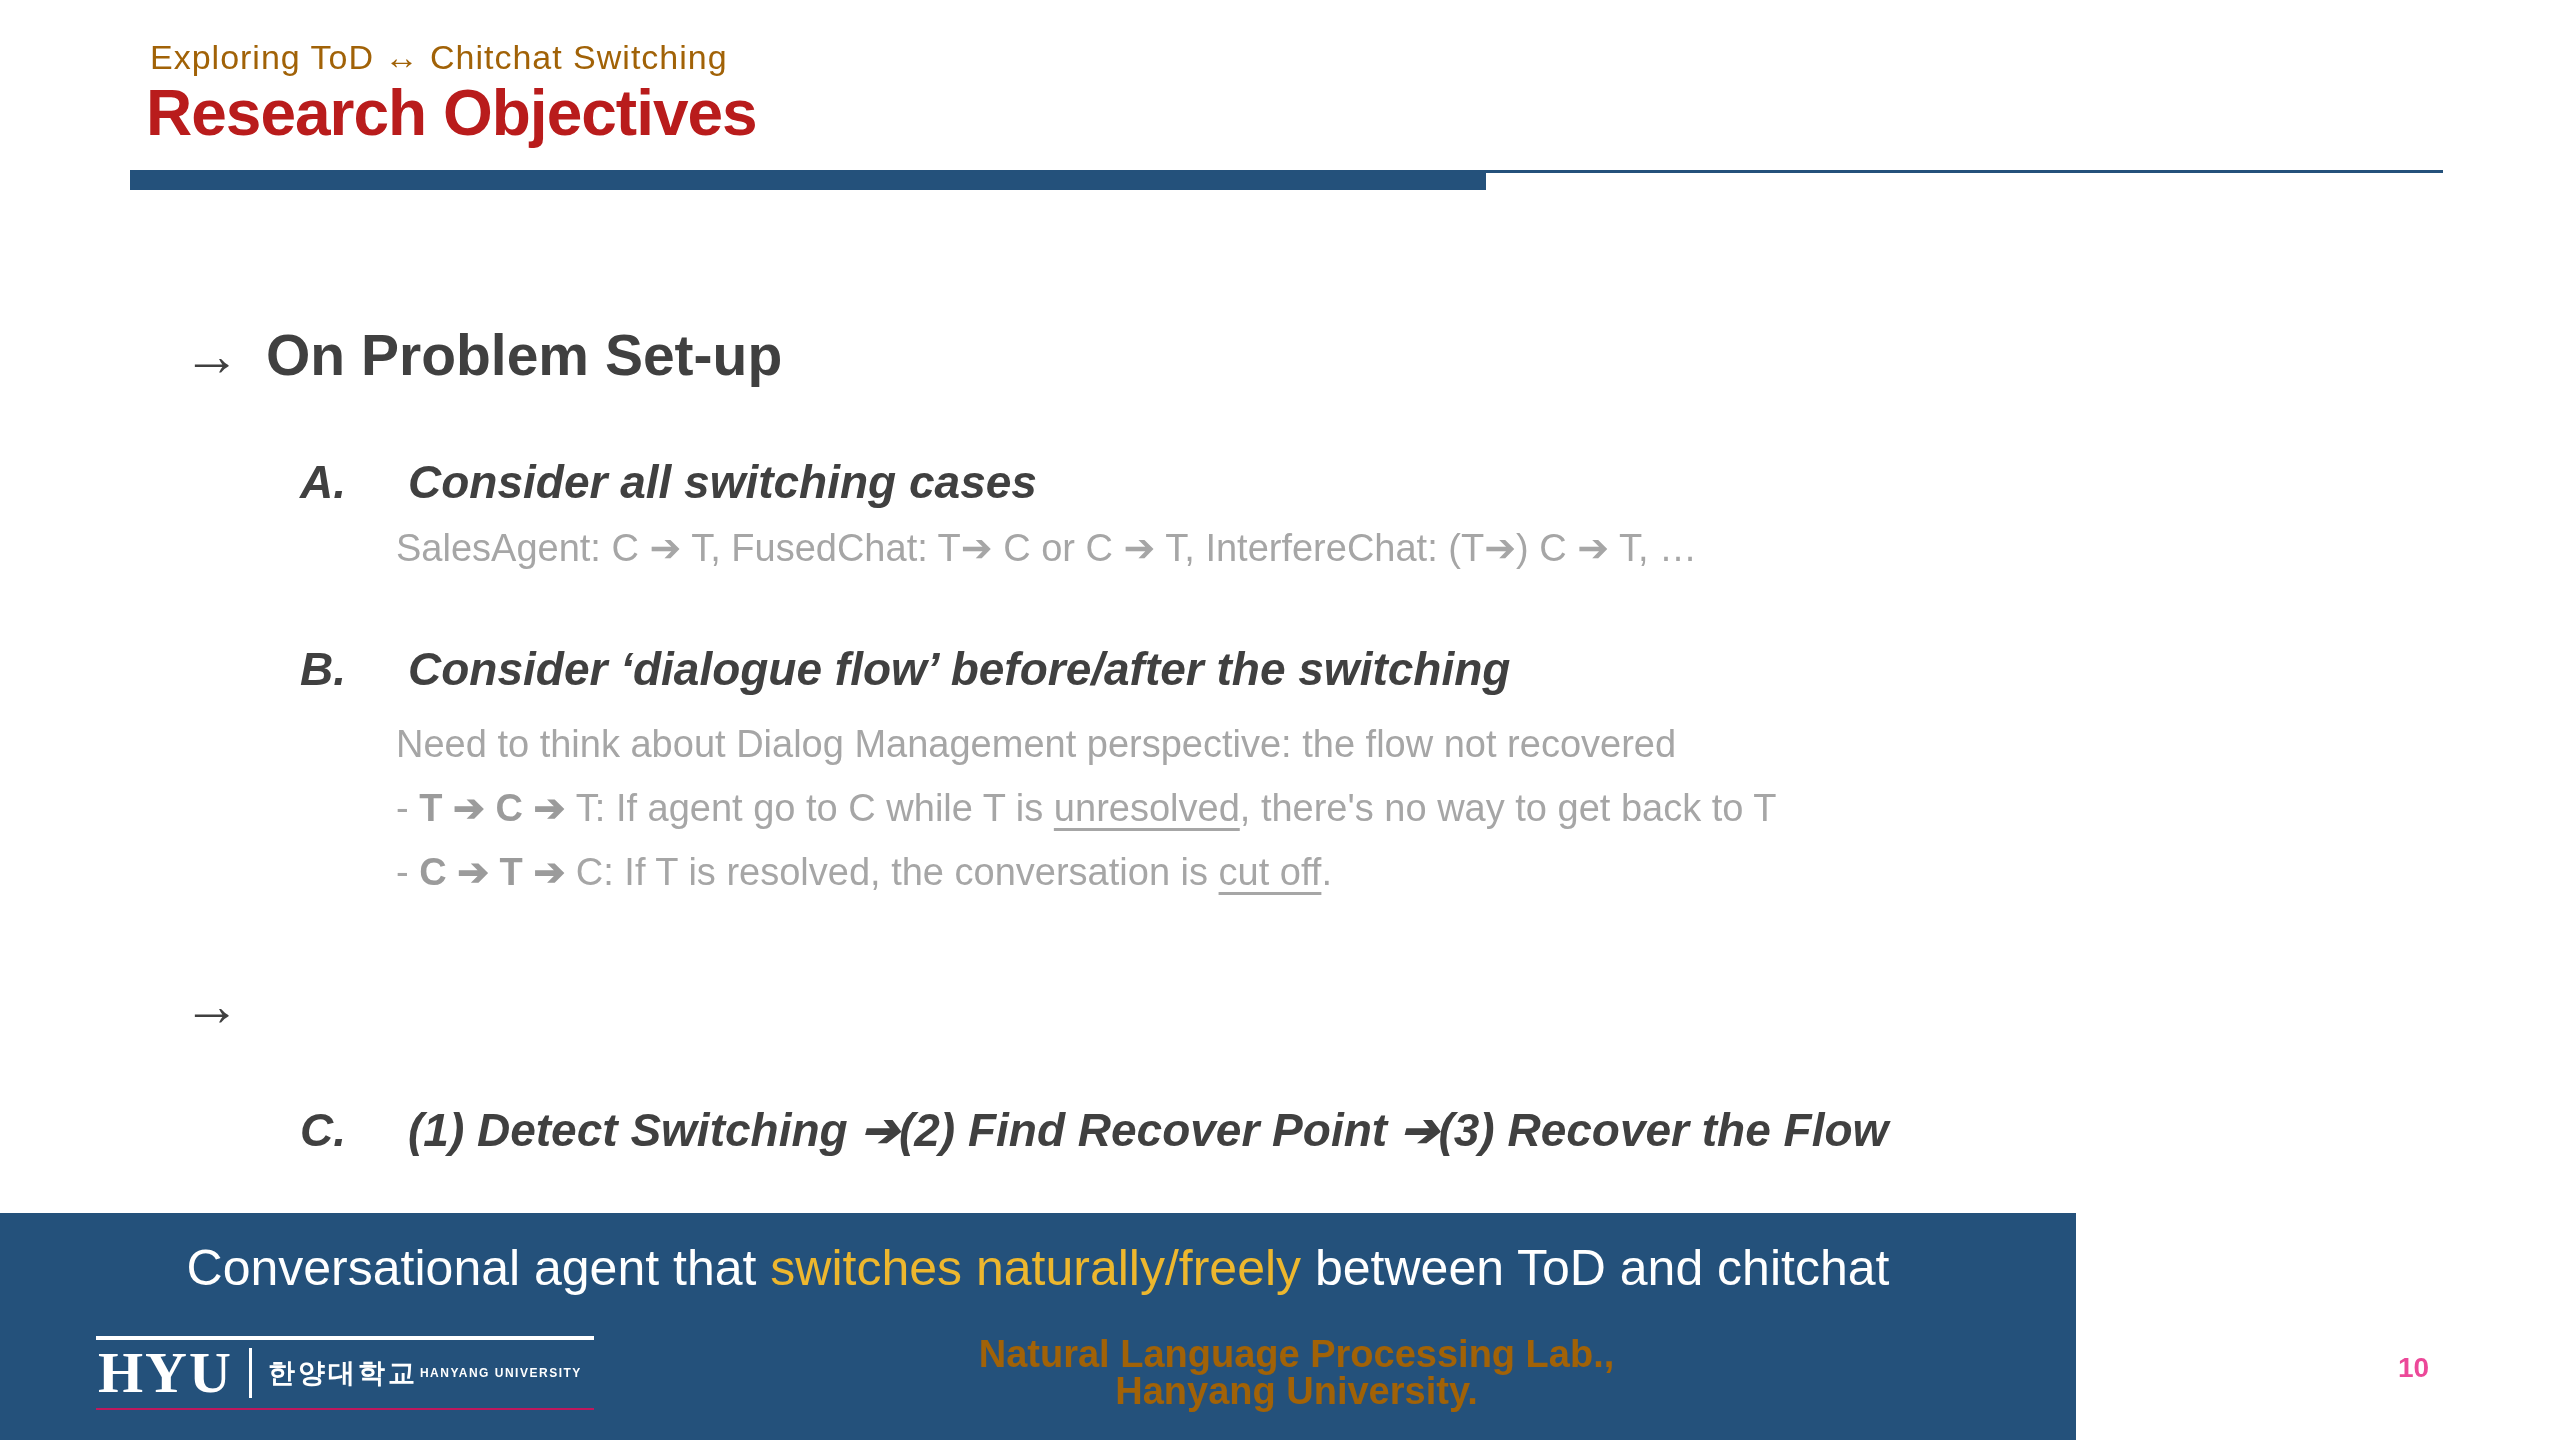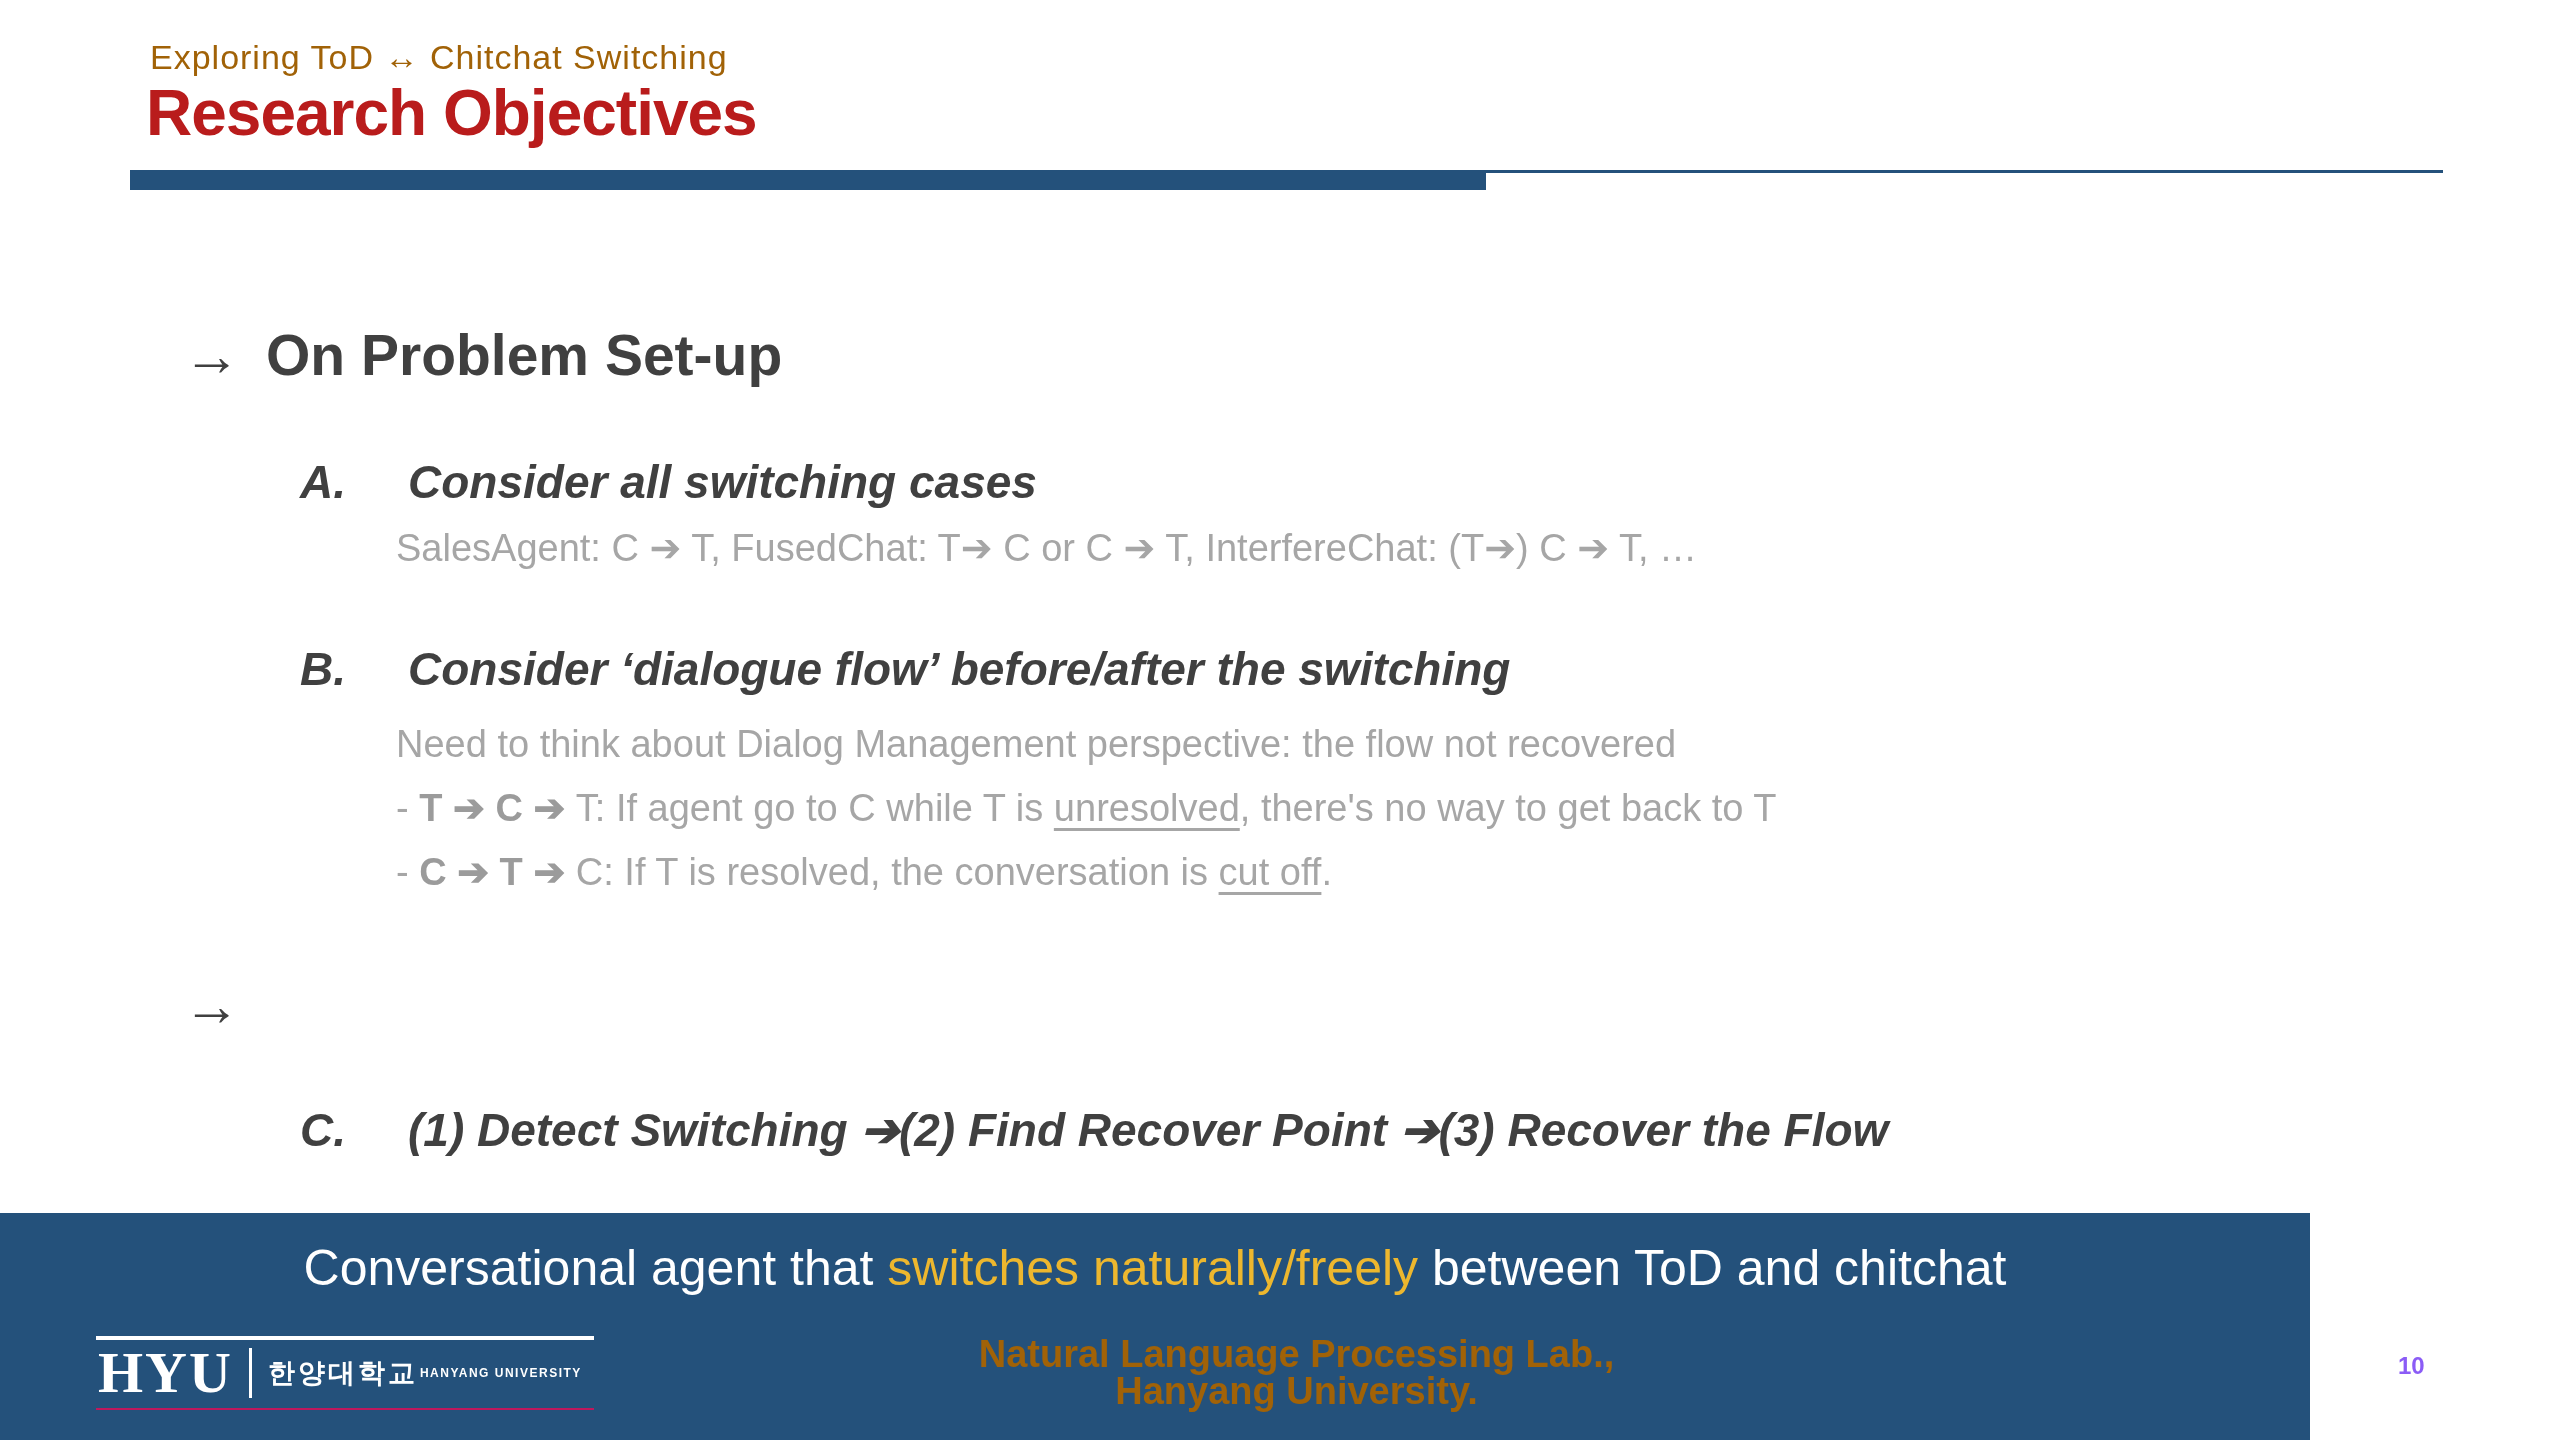--- a/index.html
+++ b/index.html
@@ -56,21 +56,21 @@
   #detailB{top:712px;}
   .seg-bold{font-weight:700;color:#9b9b9b;text-align:center;}
   .seg-underline{
     text-decoration:underline;
     text-decoration-thickness:3px;
     text-underline-offset:7px;
   }
   
   .banner{
     position:absolute;left:0;top:1213px;
-    width:2310px;height:227px;
+    width:2076px;height:227px;
   }
   .banner-line{
     position:absolute;left:0;right:0;top:26px;
     text-align:center;
     font-size:50px;color:#ffffff;
   }
   .logo{
     position:absolute;left:96px;top:1336px;
     display:flex;align-items:center;gap:16px;
     border-top:4px solid #ffffff;border-bottom:2px solid #be185d;
@@ -87,21 +87,21 @@
   .logo-english{font-size:12px;font-weight:700;color:#ffffff;letter-spacing:1.5px;}
   .affiliation{
     position:absolute;left:0;right:0;top:1336px;
     text-align:center;
     font-size:38px;font-weight:700;color:#a16207;
     line-height:37px;
     margin-left:33px;
   }
   .page-number{
     position:absolute;left:2398px;top:1352px;
-    font-size:24px;font-weight:700;color:#8b5cf6;text-align:center;
+    font-size:28px;font-weight:700;color:#ec4899;text-align:center;
   }
 </style>
 </head>
 <body>
 
 <div class="slide">
 
   <div class="eyebrow">Exploring ToD ↔ Chitchat Switching</div>
   <div class="slide-title">Research Objectives</div>
   <div class="rule-thin accent-bg" style="background: rgb(36, 81, 123);"></div>

